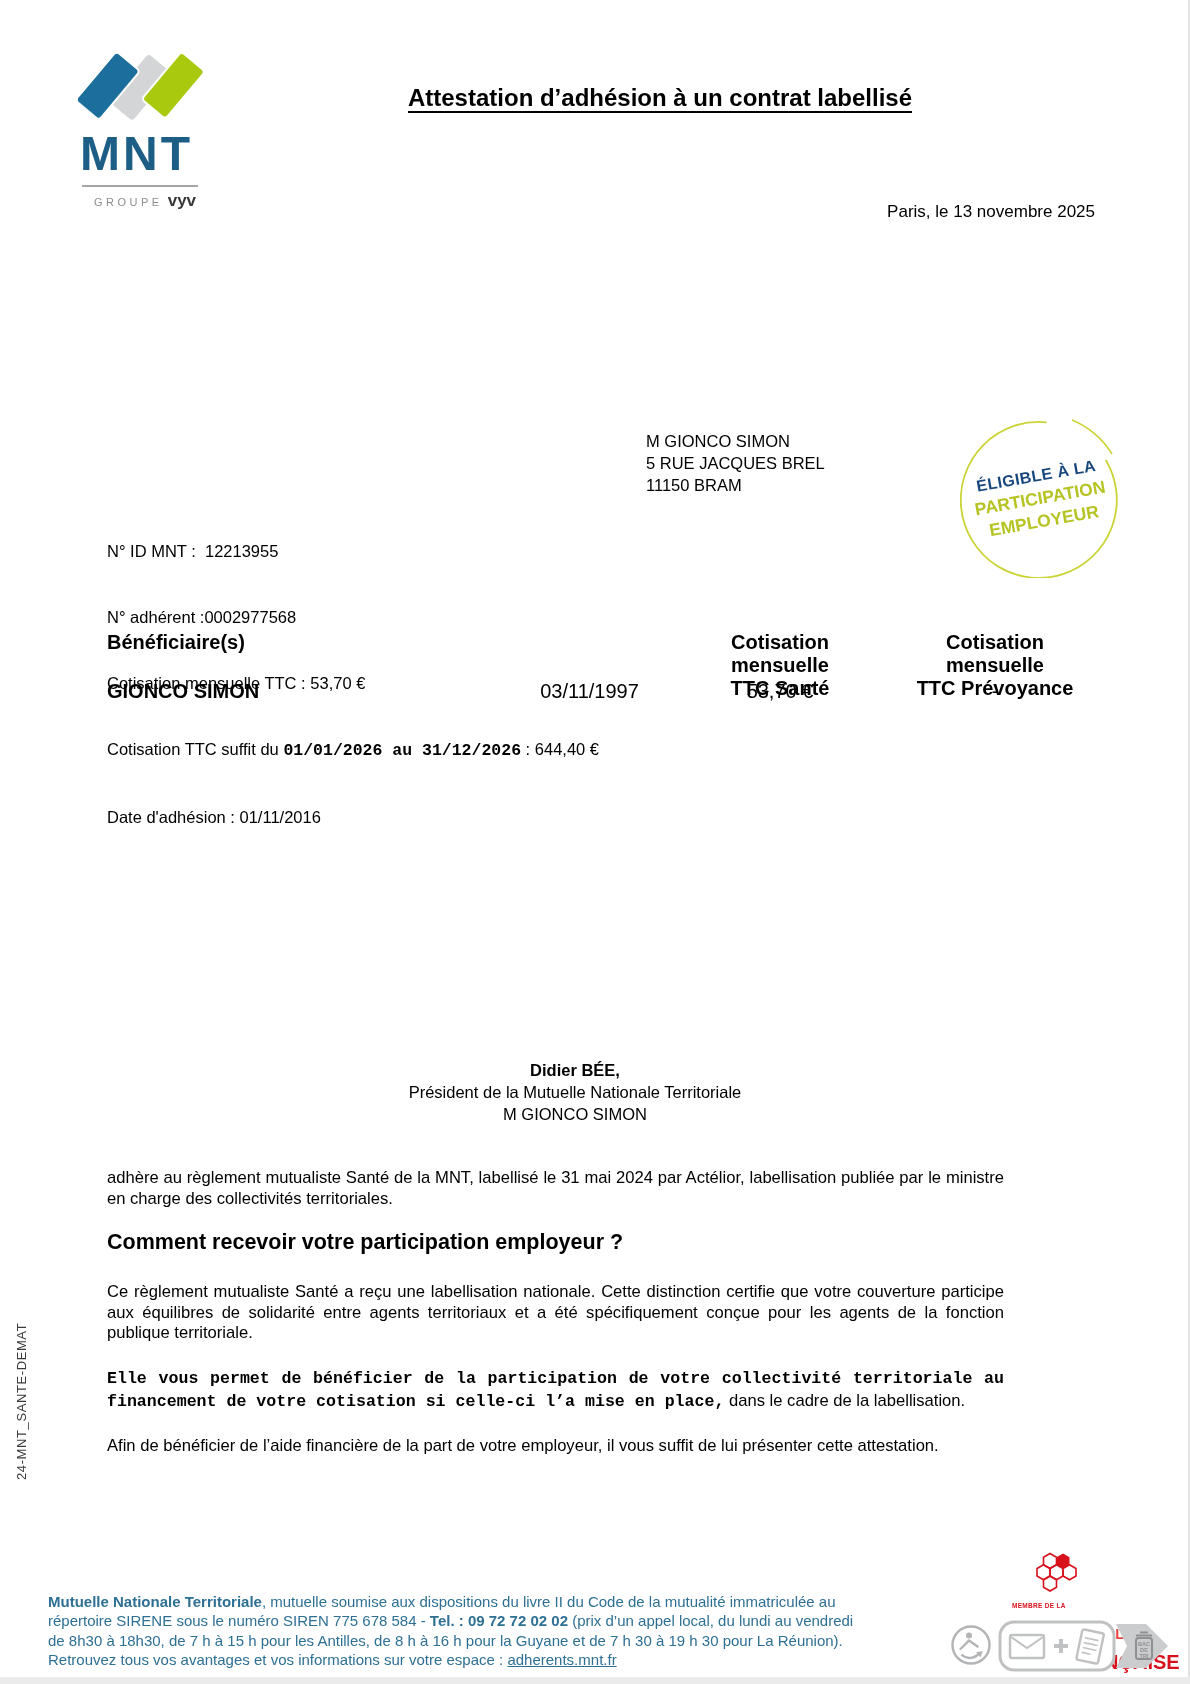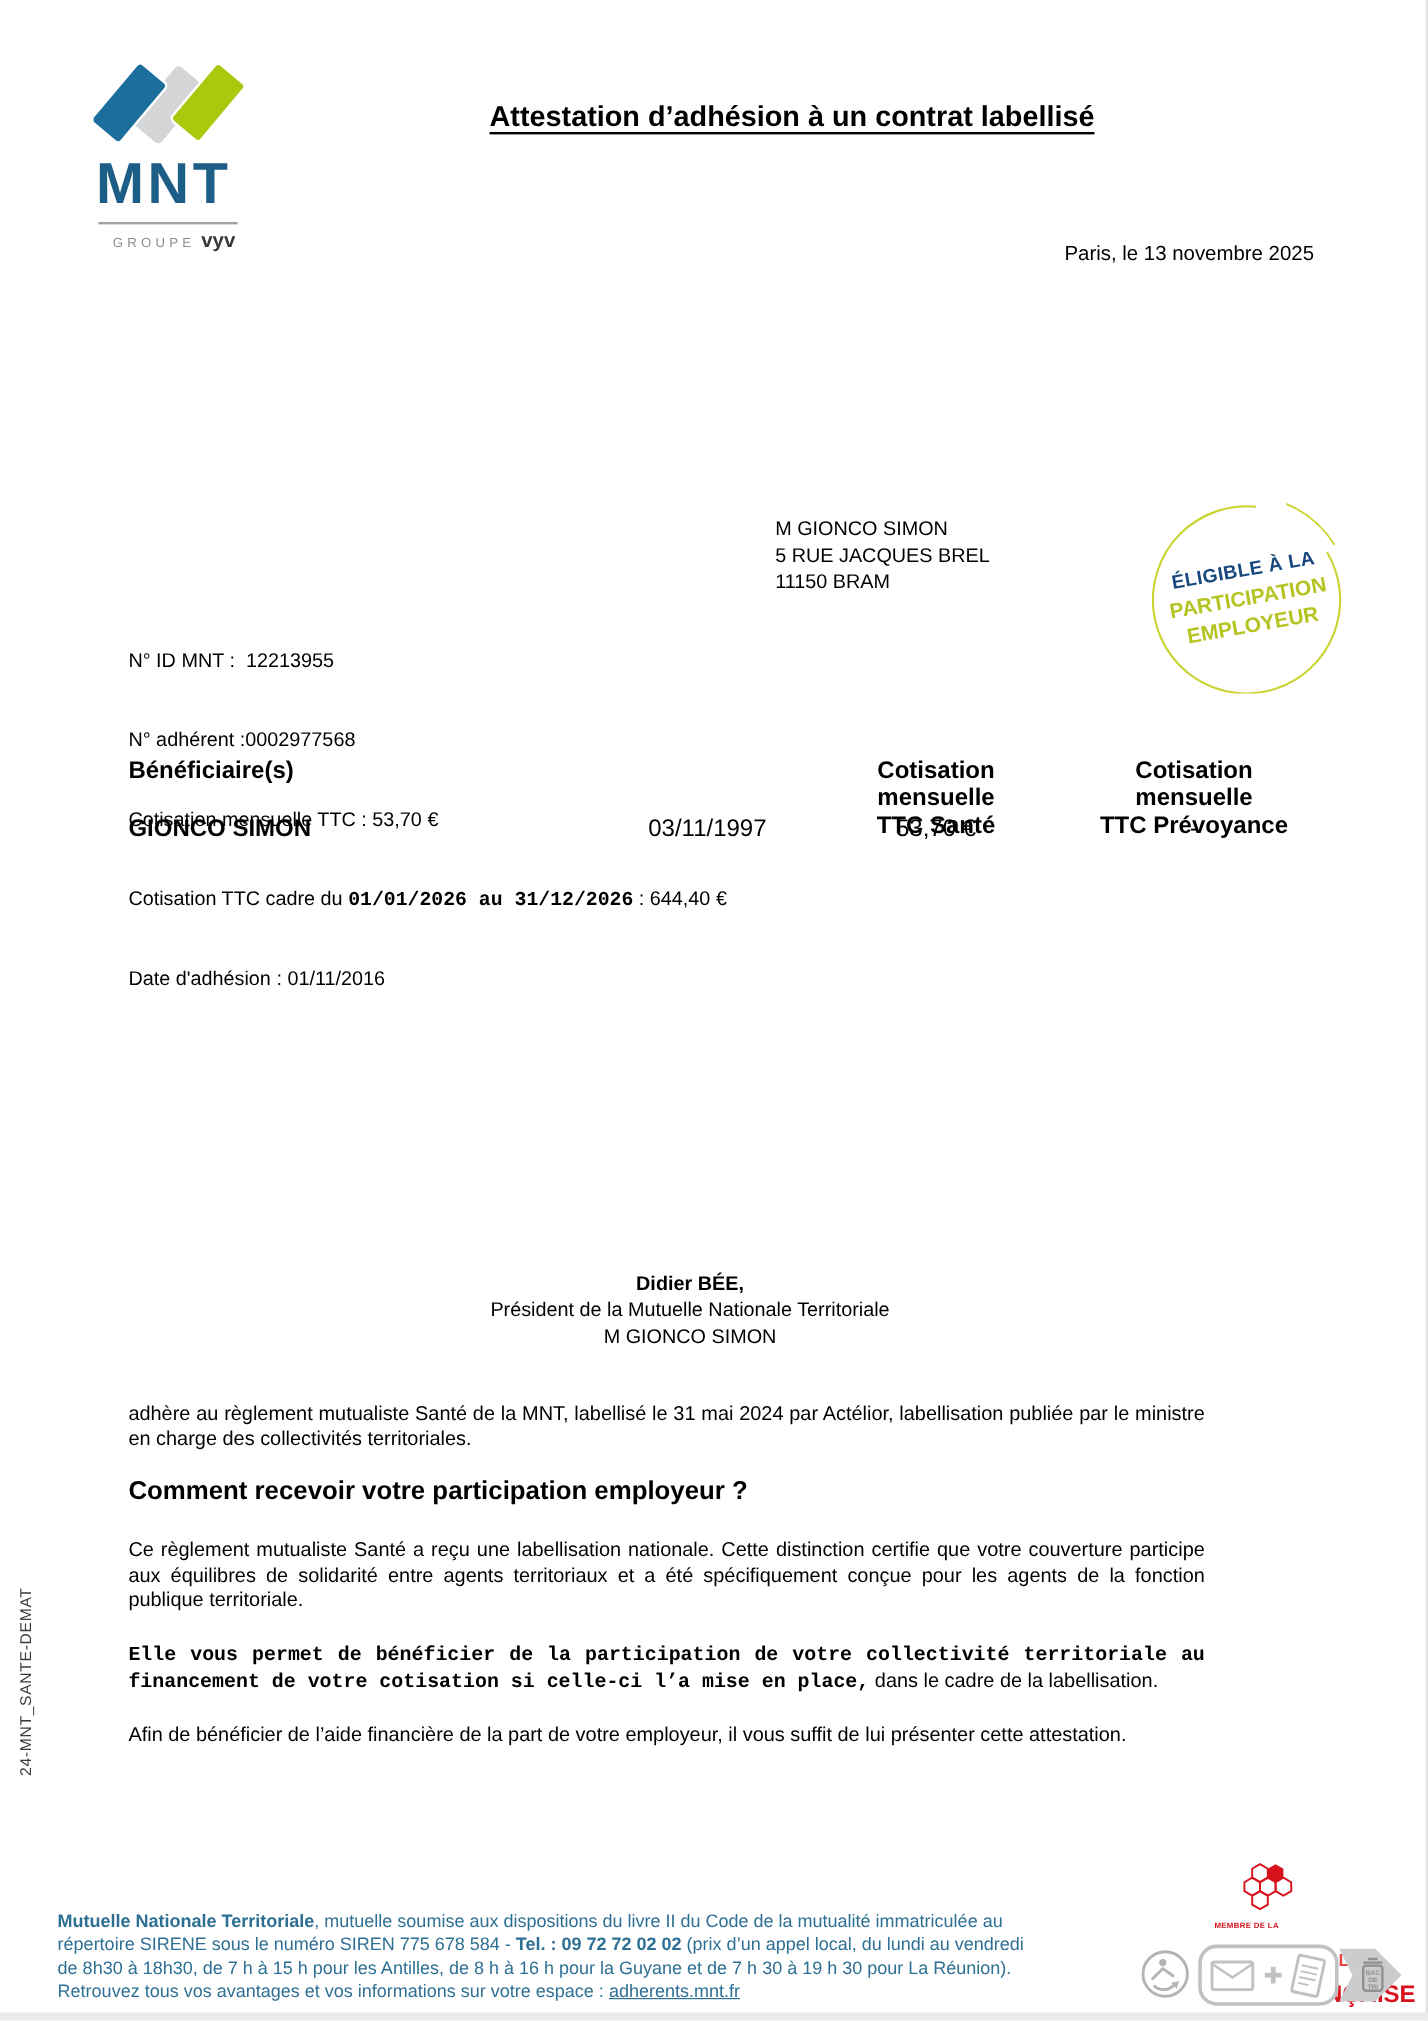--- a/index.html
+++ b/index.html
@@ -122,21 +122,21 @@
       <div class="badge-l1">ÉLIGIBLE À LA</div>
       <div class="badge-l2">PARTICIPATION</div>
       <div class="badge-l3">EMPLOYEUR</div>
     </div>
   </div>
 
   <div class="abs membership">
     <div class="m-line">N° ID MNT :  12213955</div>
     <div class="m-line">N° adhérent :0002977568</div>
     <div class="m-line">Cotisation mensuelle TTC : 53,70 €</div>
-    <div class="m-line"><span>Cotisation TTC cadre du </span><span class="bold">01/01/2026 au 31/12/2026</span><span> : 644,40 €</span></div>
+    <div class="m-line"><span>Cotisation TTC suffit du </span><span class="bold">01/01/2026 au 31/12/2026</span><span> : 644,40 €</span></div>
     <div class="m-line">Date d'adhésion : 01/11/2016</div>
   </div>
 
   <div class="abs btable">
     <div class="cell c-name">Bénéficiaire(s)</div>
     <div class="cell c-sante">
       <div>Cotisation mensuelle</div>
       <div>TTC Santé</div>
     </div>
     <div class="cell c-prev">

